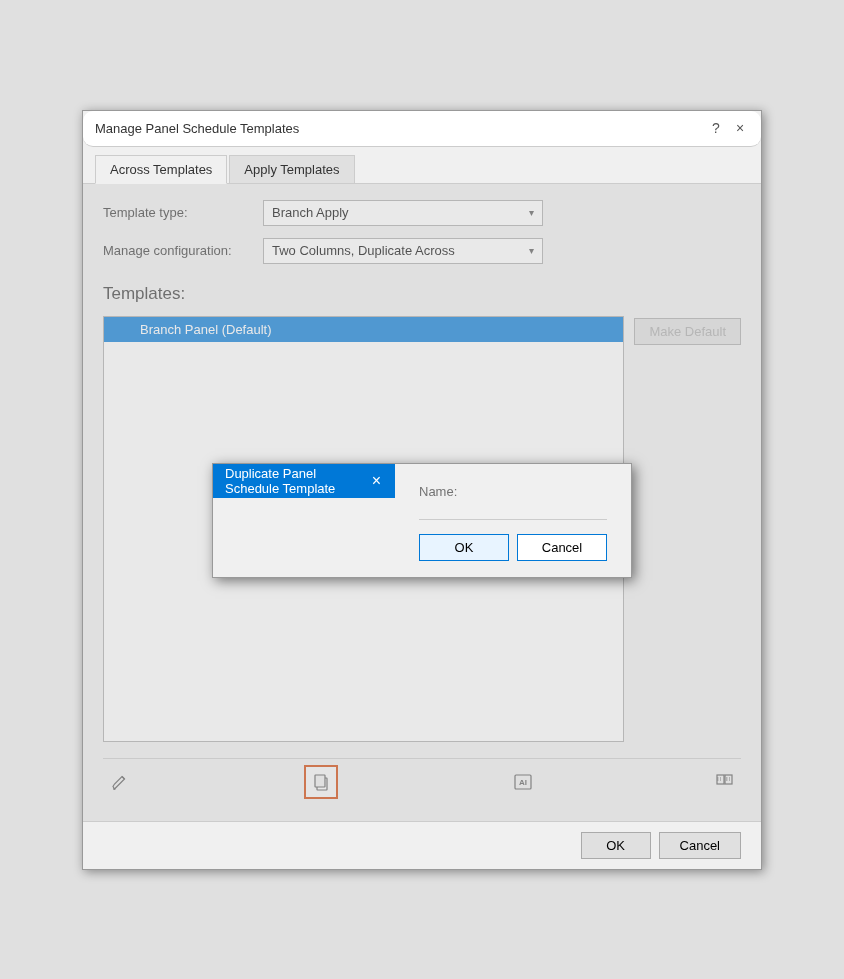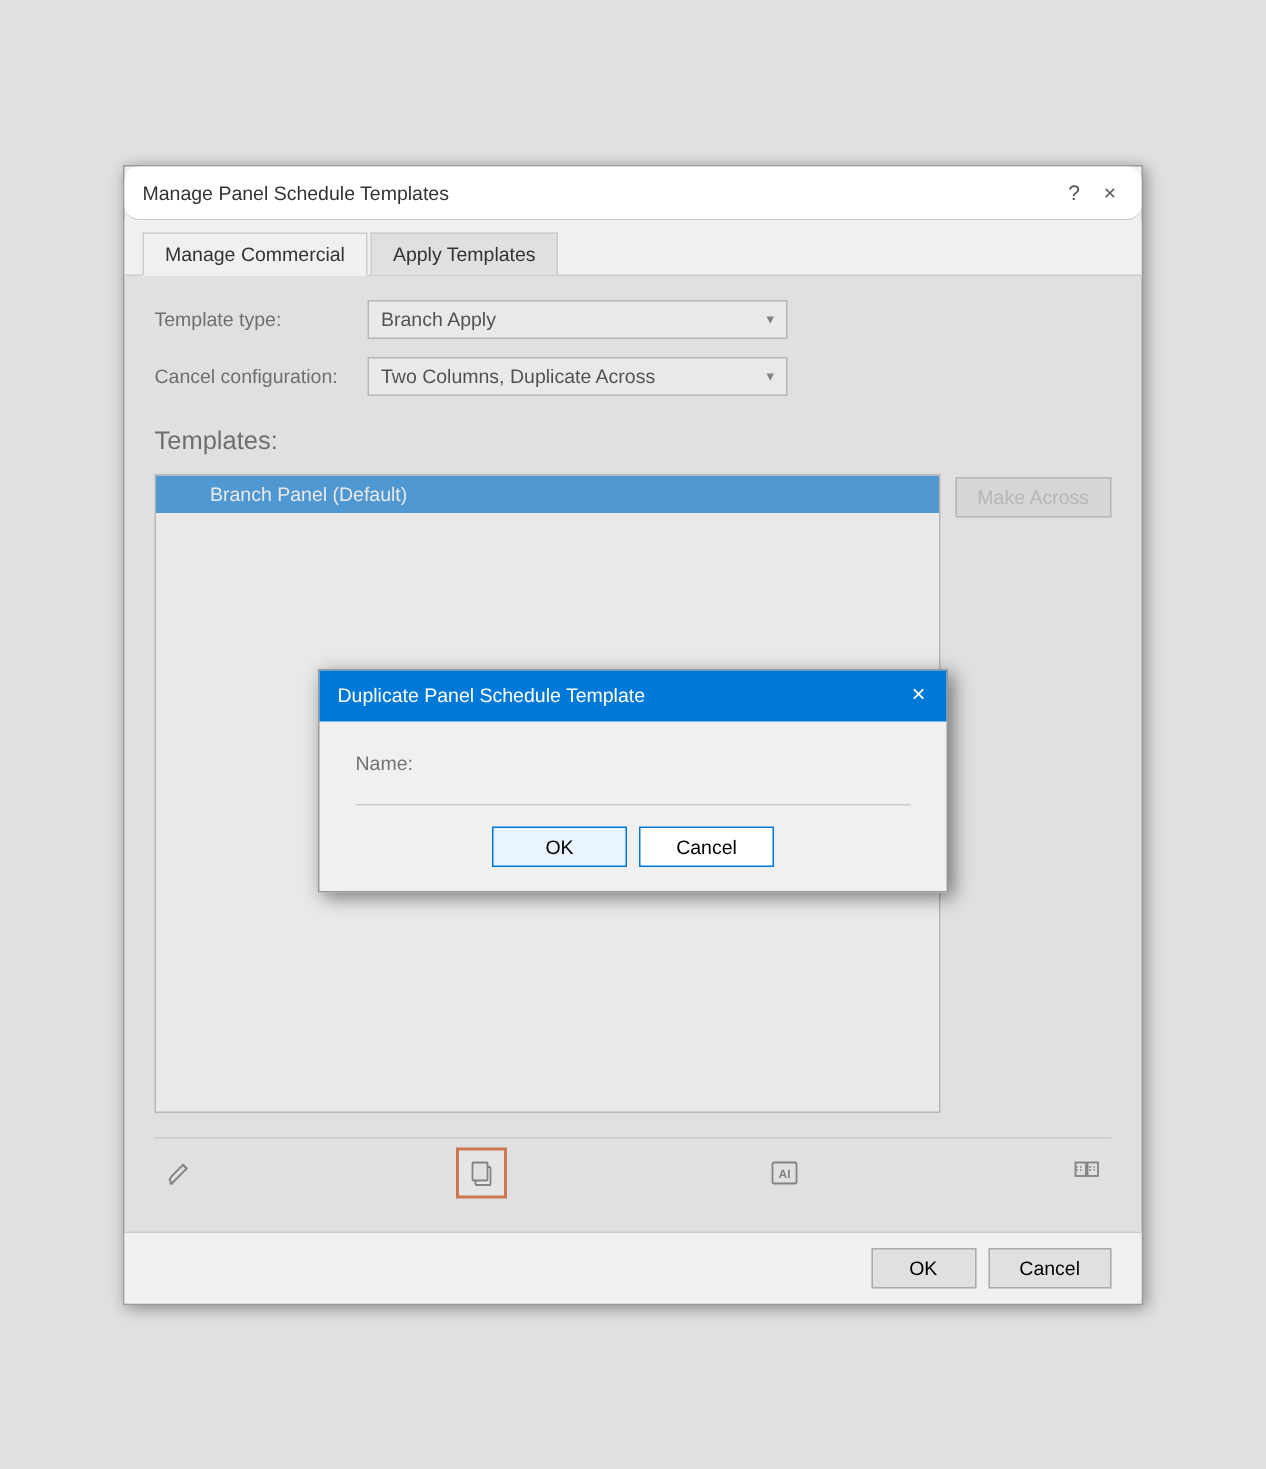--- a/index.html
+++ b/index.html
@@ -94,21 +94,21 @@
       flex: 1;
       display: flex;
       flex-direction: column;
       gap: 12px;
       position: relative;
     }
 
     .field-row {
       display: flex;
       align-items: center;
-      gap: 12px;
+      gap: 30px;
     }
 
     .field-label {
       width: 130px;
       color: #333;
       font-size: 13px;
     }
 
     .field-select {
       flex: 1;
@@ -240,21 +240,21 @@
       justify-content: center;
     }
 
     
     .sub-dialog {
       background: #f0f0f0;
       border: 1px solid #999;
       box-shadow: 3px 3px 12px rgba(0,0,0,0.5);
       width: 420px;
       display: flex;
-      flex-direction: column;
+      flex-direction: row;
       margin-top: 36px;
     }
 
     .sub-title-bar {
       background: #0078d7;
       color: #fff;
       padding: 8px 12px;
       display: flex;
       align-items: center;
       justify-content: space-between;
@@ -341,55 +341,55 @@
   <div class="title-bar">
     <span class="title-bar-text">Manage Panel Schedule Templates</span>
     <div class="title-bar-controls">
       <button class="title-btn">?</button>
       <button class="title-btn">×</button>
     </div>
   </div>
 
   <div class="tabs-bar">
     <div class="tab active">
-      <span>Manage Commercial</span>
+      <span>Across Templates</span>
     </div>
     <div class="tab">
       <span>Apply Templates</span>
     </div>
   </div>
 
   <div class="dialog-body">
 
     <div class="field-row">
       <span class="field-label">Template type:</span>
       <div class="field-select">
         <span>Branch Apply</span>
         <span class="select-arrow">▾</span>
       </div>
     </div>
 
     <div class="field-row">
-      <span class="field-label">Cancel configuration:</span>
+      <span class="field-label">Manage configuration:</span>
       <div class="field-select">
         <span>Two Columns, Duplicate Across</span>
         <span class="select-arrow">▾</span>
       </div>
     </div>
 
     <div class="templates-label">Templates:</div>
 
     <div class="templates-area">
       <div class="templates-list">
         <div class="list-item selected">
           <span>Branch Panel (Default)</span>
         </div>
       </div>
       <div class="side-buttons">
-        <button class="side-btn" disabled="">Make Across</button>
+        <button class="side-btn" disabled="">Make Default</button>
       </div>
     </div>
 
     <div class="toolbar-row">
 
       <button class="tool-btn" title="Edit">
         <svg class="icon-svg" viewBox="0 0 20 20" fill="none" xmlns="http://www.w3.org/2000/svg">
           <path d="M3 14.5L4.5 17 7 14.5 14.5 7 12 4.5 4.5 12 3 14.5z" stroke="#555" stroke-width="1.2" fill="none"></path>
           <path d="M12 4.5L14.5 7" stroke="#555" stroke-width="1.2"></path>
           <path d="M3 17h2.5" stroke="#555" stroke-width="1.2"></path>

